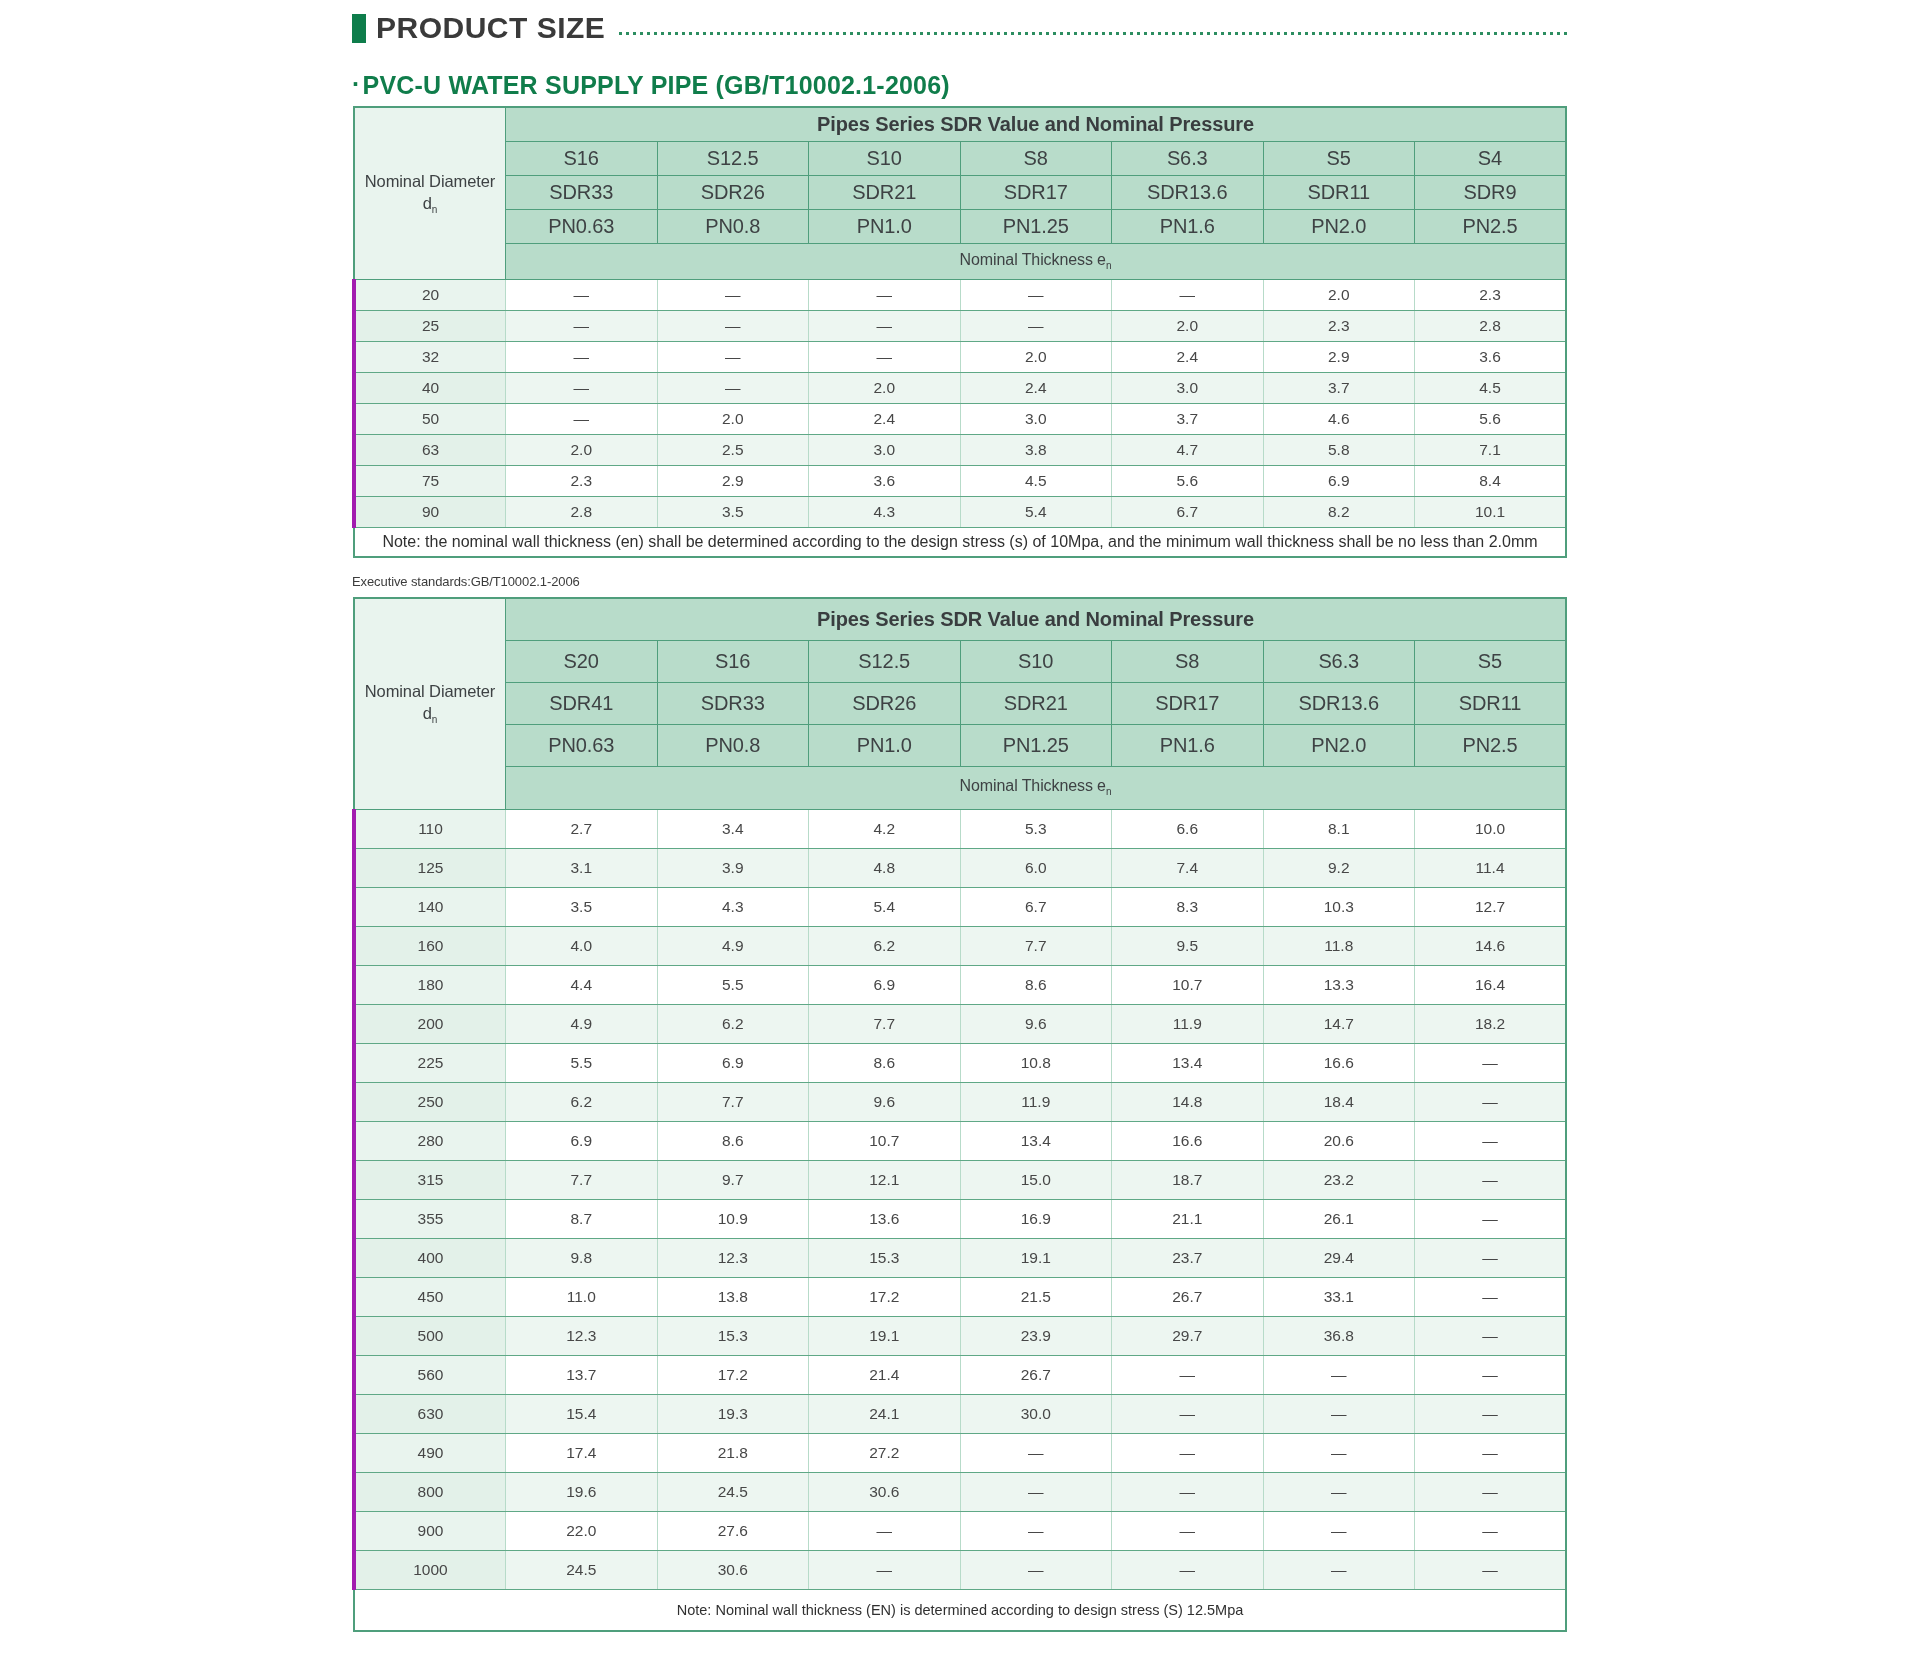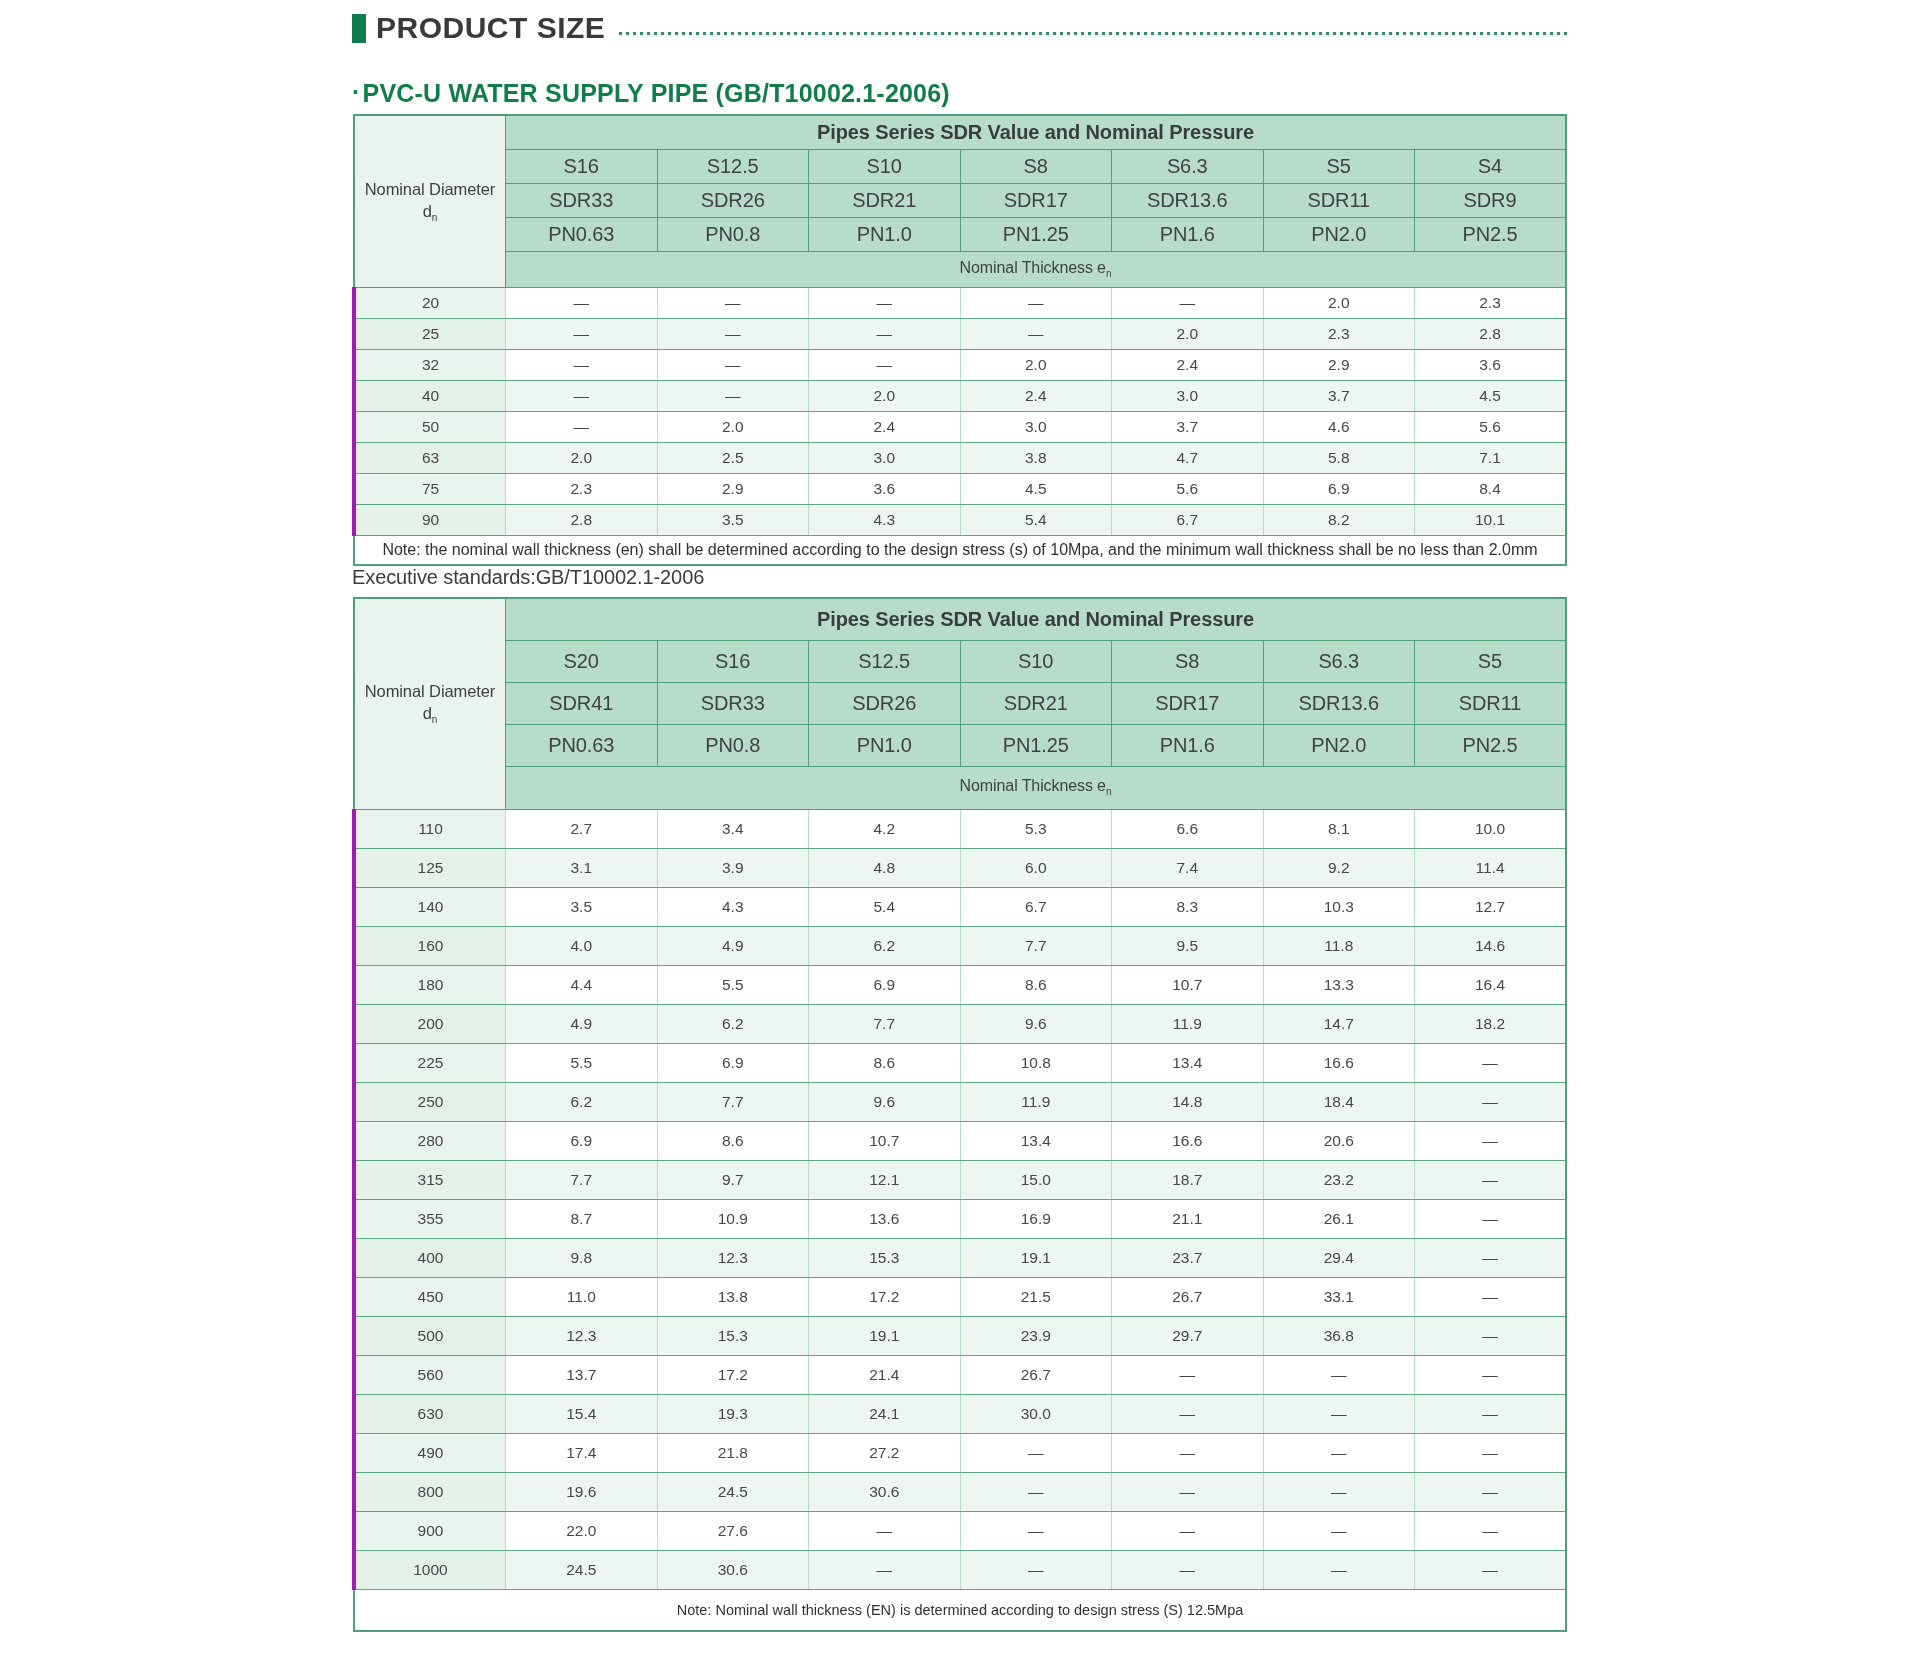--- a/index.html
+++ b/index.html
@@ -9,21 +9,21 @@
 
   
   .title-row { display:flex; align-items:center; height:36px; }
   .title-square { width:14px; height:29px; background:#0e7d4b; margin-right:10px; flex:0 0 auto; }
   .title { font-size:30px; font-weight:800; color:#3a3a3a; letter-spacing:0.5px; white-space:nowrap; }
   .dotted { flex:1 1 auto; height:5px; margin-left:12px; margin-top:10px;
             background-image:radial-gradient(circle, #2c8d60 1.6px, transparent 1.8px);
             background-size:7px 5px; background-repeat:repeat-x; background-position:left center; }
 
   
-  .subtitle { margin-top:32px; font-size:25px; font-weight:700; color:#107d4b; letter-spacing:0.2px; }
+  .subtitle { margin-top:24px; font-size:25px; font-weight:700; color:#107d4b; letter-spacing:0.2px; }
   .subtitle .bullet { font-size:25px; margin-right:2px; vertical-align:1px; }
 
   
   table.spec-table { table-layout:fixed; width:1215px; border-collapse:collapse; border:2px solid #4f9e7c; }
   .t1 { margin-top:6px; }
   .t2 { margin-top:8px; }
   table.spec-table col { width:12.5%; }
 
   thead td { border:1px solid #4f9e7c; background:#b8dcca; text-align:center; vertical-align:middle;
              font-size:20px; color:#3e4244; letter-spacing:-0.1px; }
@@ -47,21 +47,21 @@
   .t1 thead tr.thick { height:36px; }
   .t1 tbody tr { height:31px; }
   .t1 tfoot tr { height:30px; }
 
   .t2 thead tr { height:42px; }
   .t2 thead tr.thick { height:43px; }
   .t2 tbody tr { height:39px; }
   .t2 tfoot tr { height:42px; }
 
   
-  .exec { margin-bottom:2px; font-size:20px; color:#3c3c3c; letter-spacing:-0.1px; }
+  .exec { margin-top:16px; margin-bottom:2px; font-size:13px; color:#3c3c3c; letter-spacing:-0.1px; }
 </style>
 </head>
 <body>
 
 <div class="content">
 
   <div class="title-row">
     <span class="title-square"></span>
     <h1 class="title">PRODUCT SIZE</h1>
     <span class="dotted"></span>

